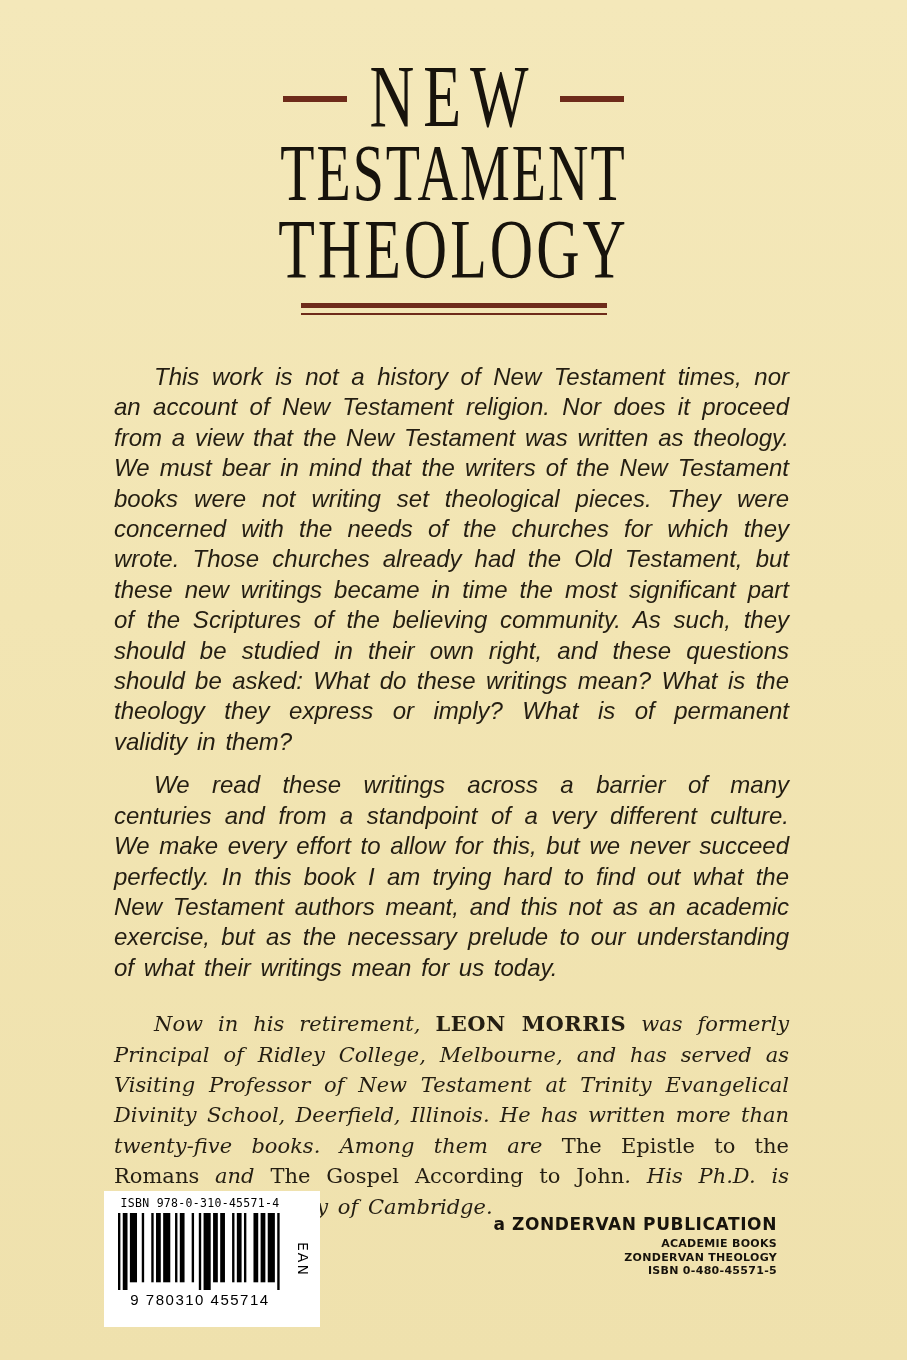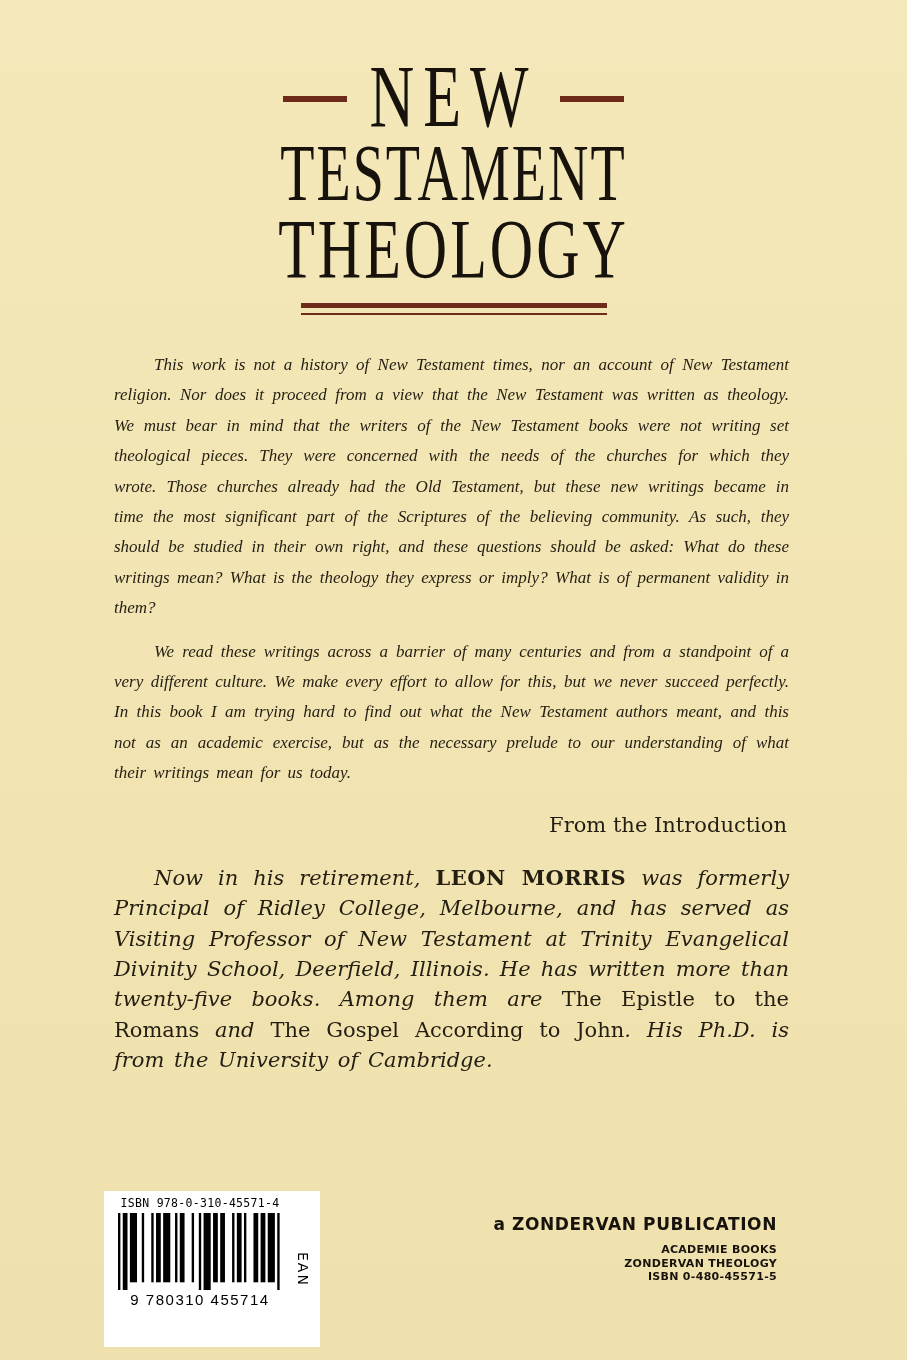--- a/index.html
+++ b/index.html
@@ -46,28 +46,28 @@
   }
   .double-rule .r-thick{height:5px;background:#6e2b1a;}
   .double-rule .r-thin{height:2px;background:#6e2b1a;margin-top:5px;}
 
   
   .text-block{
     position:absolute;left:114px;top:350px;width:675px;
     color:#241e12;
   }
   .body-par{
-    font-family:Liberation Serif, serif;
+    font-family:Liberation Sans, sans-serif;
     font-style:italic;
-    font-size:17px;
+    font-size:24px;
     line-height:30.4px;
     text-align:justify;
     text-indent:40px;
     word-spacing:3px;
-    margin:0 0 13px 0;
+    margin:12px 0 13px 0;
   }
   .attribution{
     font-family:"DejaVu Serif",serif;
     font-style:normal;
     font-size:21px;
     text-align:right;
     margin:24px 2px 0 0;
   }
   .bio{
     font-family:"DejaVu Serif",serif;
@@ -78,21 +78,21 @@
     word-spacing:3px;
     margin:26px 0 0 0;
   }
   .seg-italic{font-style:italic;}
   .seg-bold{font-style:normal;font-weight:bold;letter-spacing:0.5px;}
   .seg-roman{font-style:normal;}
 
   
   .barcode-box{
     position:absolute;left:104px;top:1191px;
-    width:216px;height:156px;
+    width:216px;height:136px;
     background:#ffffff;
     display:grid;
     grid-template-columns:1fr 30px;
     padding:4px 2px 4px 8px;
     box-sizing:border-box;
   }
   .barcode-left{display:flex;flex-direction:column;align-items:center;}
   .isbn-top{
     font-family:"DejaVu Sans Mono",monospace;
     font-size:11.5px;
@@ -127,21 +127,21 @@
     text-align:right;
     font-family:"DejaVu Sans","Liberation Sans",sans-serif;
     color:#17130c;
   }
   .pub-name{
     font-size:17px;font-weight:bold;letter-spacing:0.6px;white-space:nowrap;
   }
   .pub-code{
     font-size:16px;font-weight:bold;margin-top:24px;letter-spacing:0.5px;
   }
-  .pub-imprint{margin-top:9px;}
+  .pub-imprint{margin-top:3px;}
   .pub-imprint div{
     font-size:11px;font-weight:bold;line-height:13.5px;letter-spacing:0.3px;
   }
 </style>
 </head>
 <body>
 
 <div class="cover">
 
   <header class="title-block">
@@ -154,21 +154,20 @@
     <span class="t-line l3">THEOLOGY</span>
     <div class="double-rule">
       <div class="r-thick"></div>
       <div class="r-thin"></div>
     </div>
   </header>
 
   <main class="text-block">
     <p class="body-par">This work is not a history of New Testament times, nor an account of New Testament religion. Nor does it proceed from a view that the New Testament was written as theology. We must bear in mind that the writers of the New Testament books were not writing set theological pieces. They were concerned with the needs of the churches for which they wrote. Those churches already had the Old Testament, but these new writings became in time the most significant part of the Scriptures of the believing community. As such, they should be studied in their own right, and these questions should be asked: What do these writings mean? What is the theology they express or imply? What is of permanent validity in them?</p>
     <p class="body-par">We read these writings across a barrier of many centuries and from a standpoint of a very different culture. We make every effort to allow for this, but we never succeed perfectly. In this book I am trying hard to find out what the New Testament authors meant, and this not as an academic exercise, but as the necessary prelude to our understanding of what their writings mean for us today.</p>
-    <p class="attribution">From the Introduction</p>
     <p class="bio"><span class="seg-italic">Now in his retirement, </span><span class="seg-bold">LEON MORRIS</span><span class="seg-italic"> was formerly Principal of Ridley College, Melbourne, and has served as Visiting Professor of New Testament at Trinity Evangelical Divinity School, Deerfield, Illinois. He has written more than twenty-five books. Among them are </span><span class="seg-roman">The Epistle to the Romans</span><span class="seg-italic"> and </span><span class="seg-roman">The Gospel According to John</span><span class="seg-italic">. His Ph.D. is from the University of Cambridge.</span></p>
   </main>
 
   <footer>
     <div class="barcode-box">
       <div class="barcode-left">
         <div class="isbn-top">ISBN 978-0-310-45571-4</div>
         <svg class="bars" preserveAspectRatio="none" viewBox="0 0 124.2 80">
             <rect x="0.0" y="0" width="1.8" height="80"></rect>
             <rect x="3.6" y="0" width="3.6" height="80"></rect>

